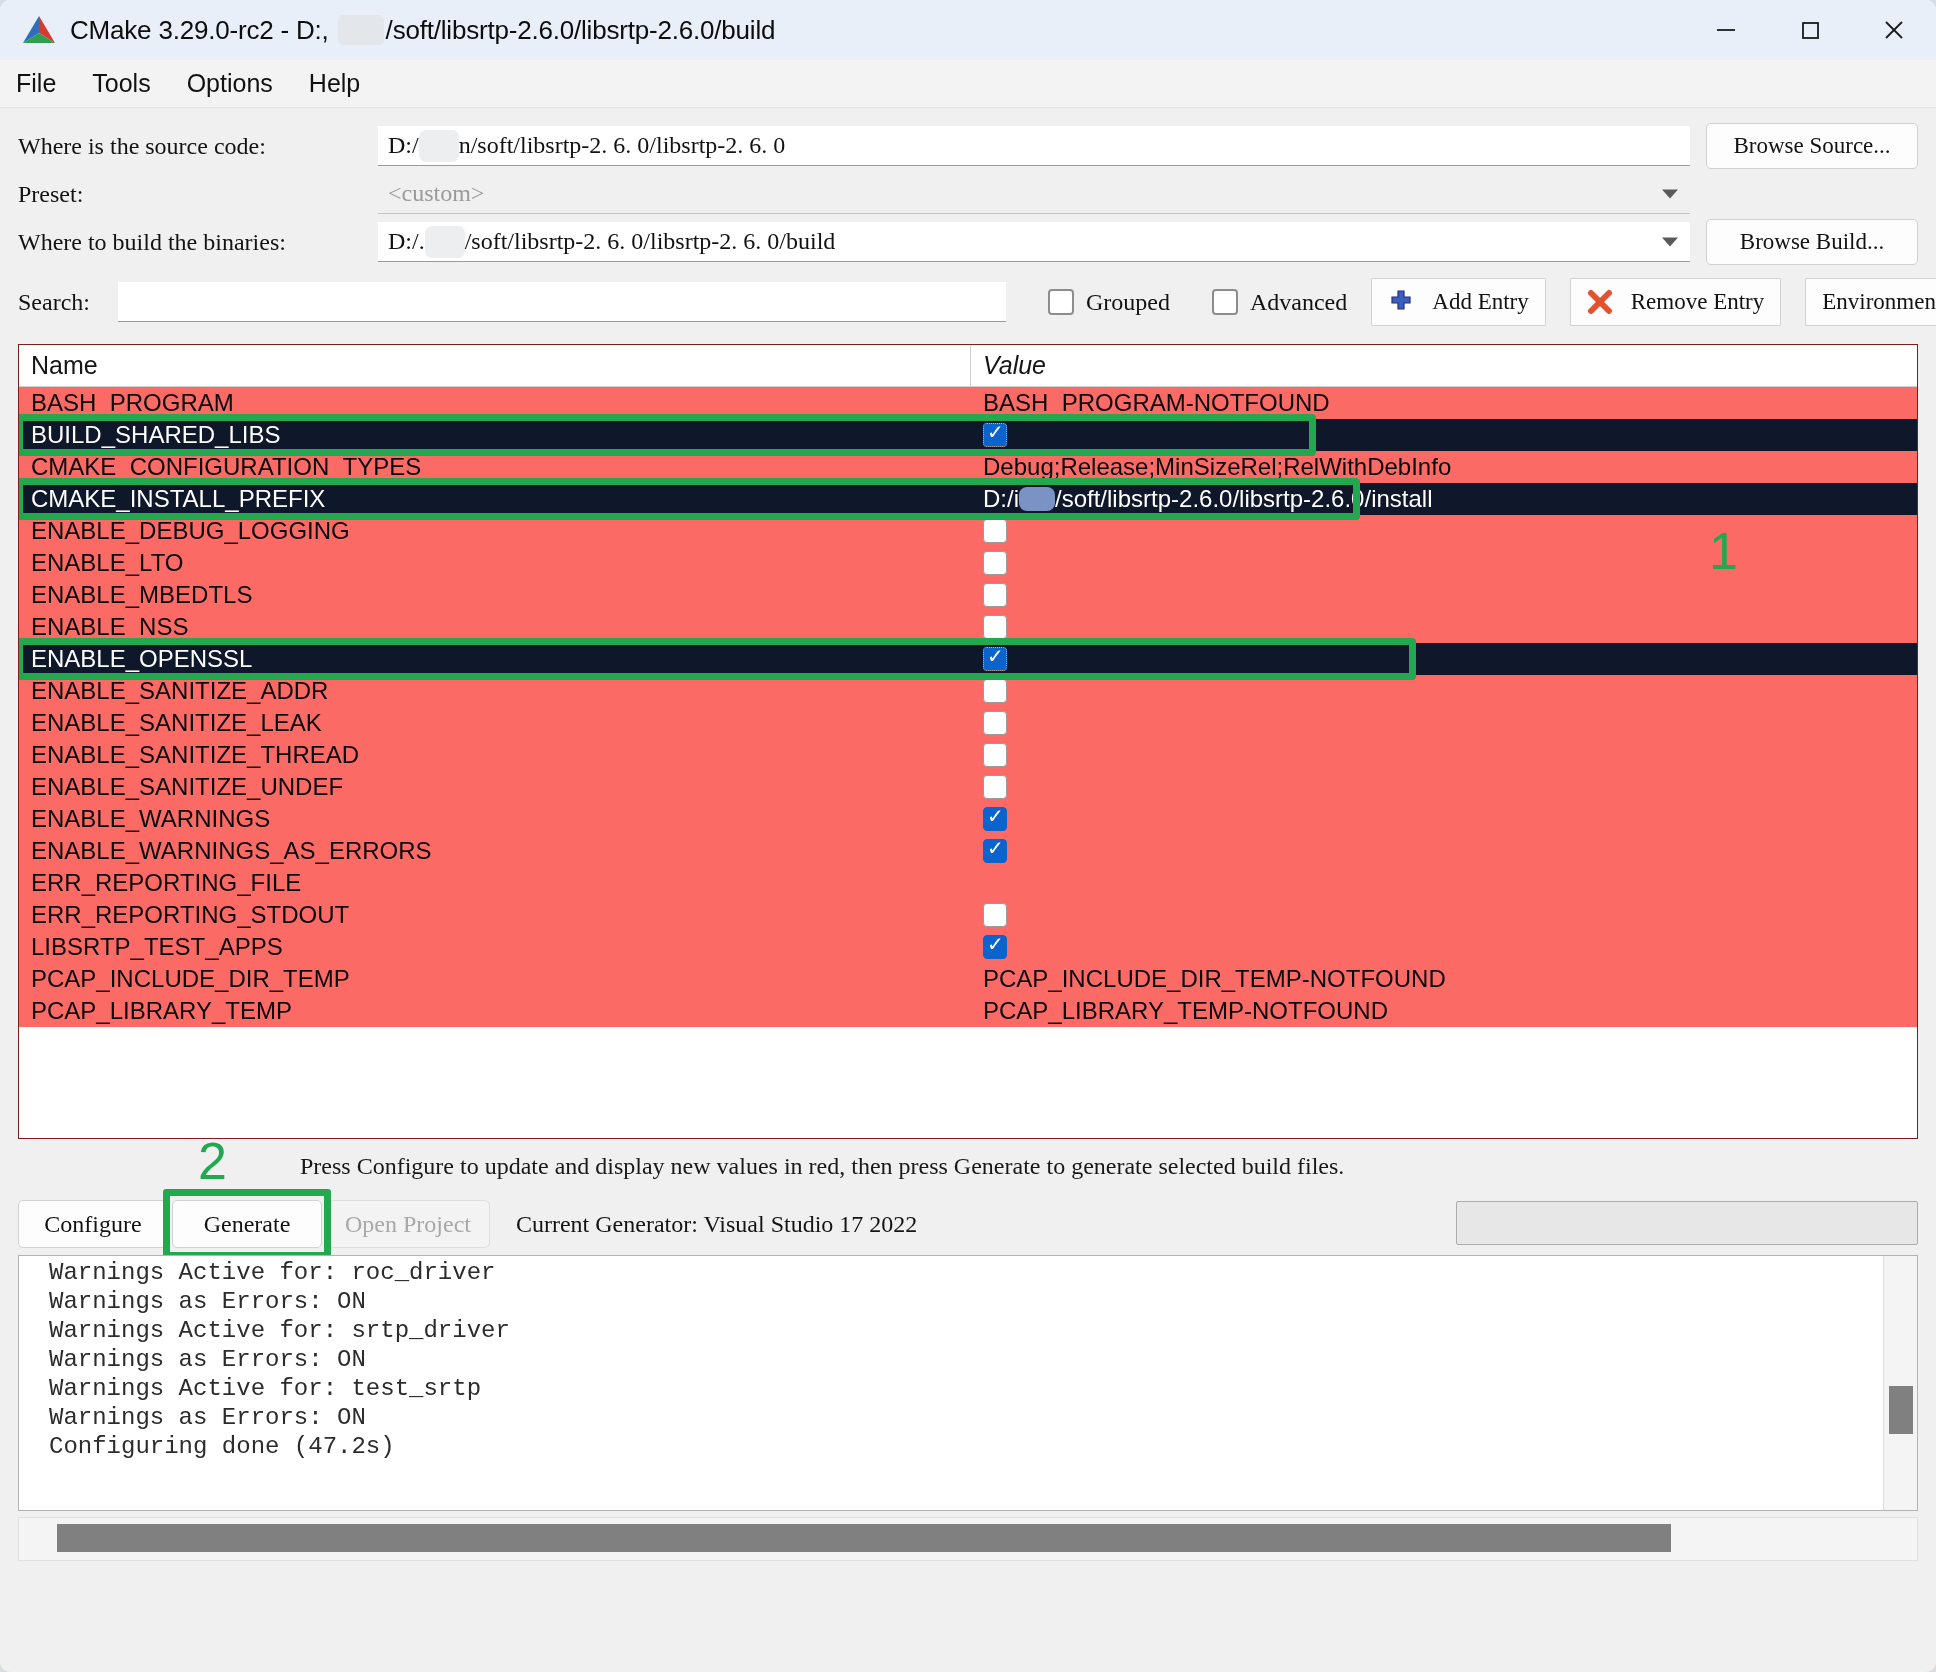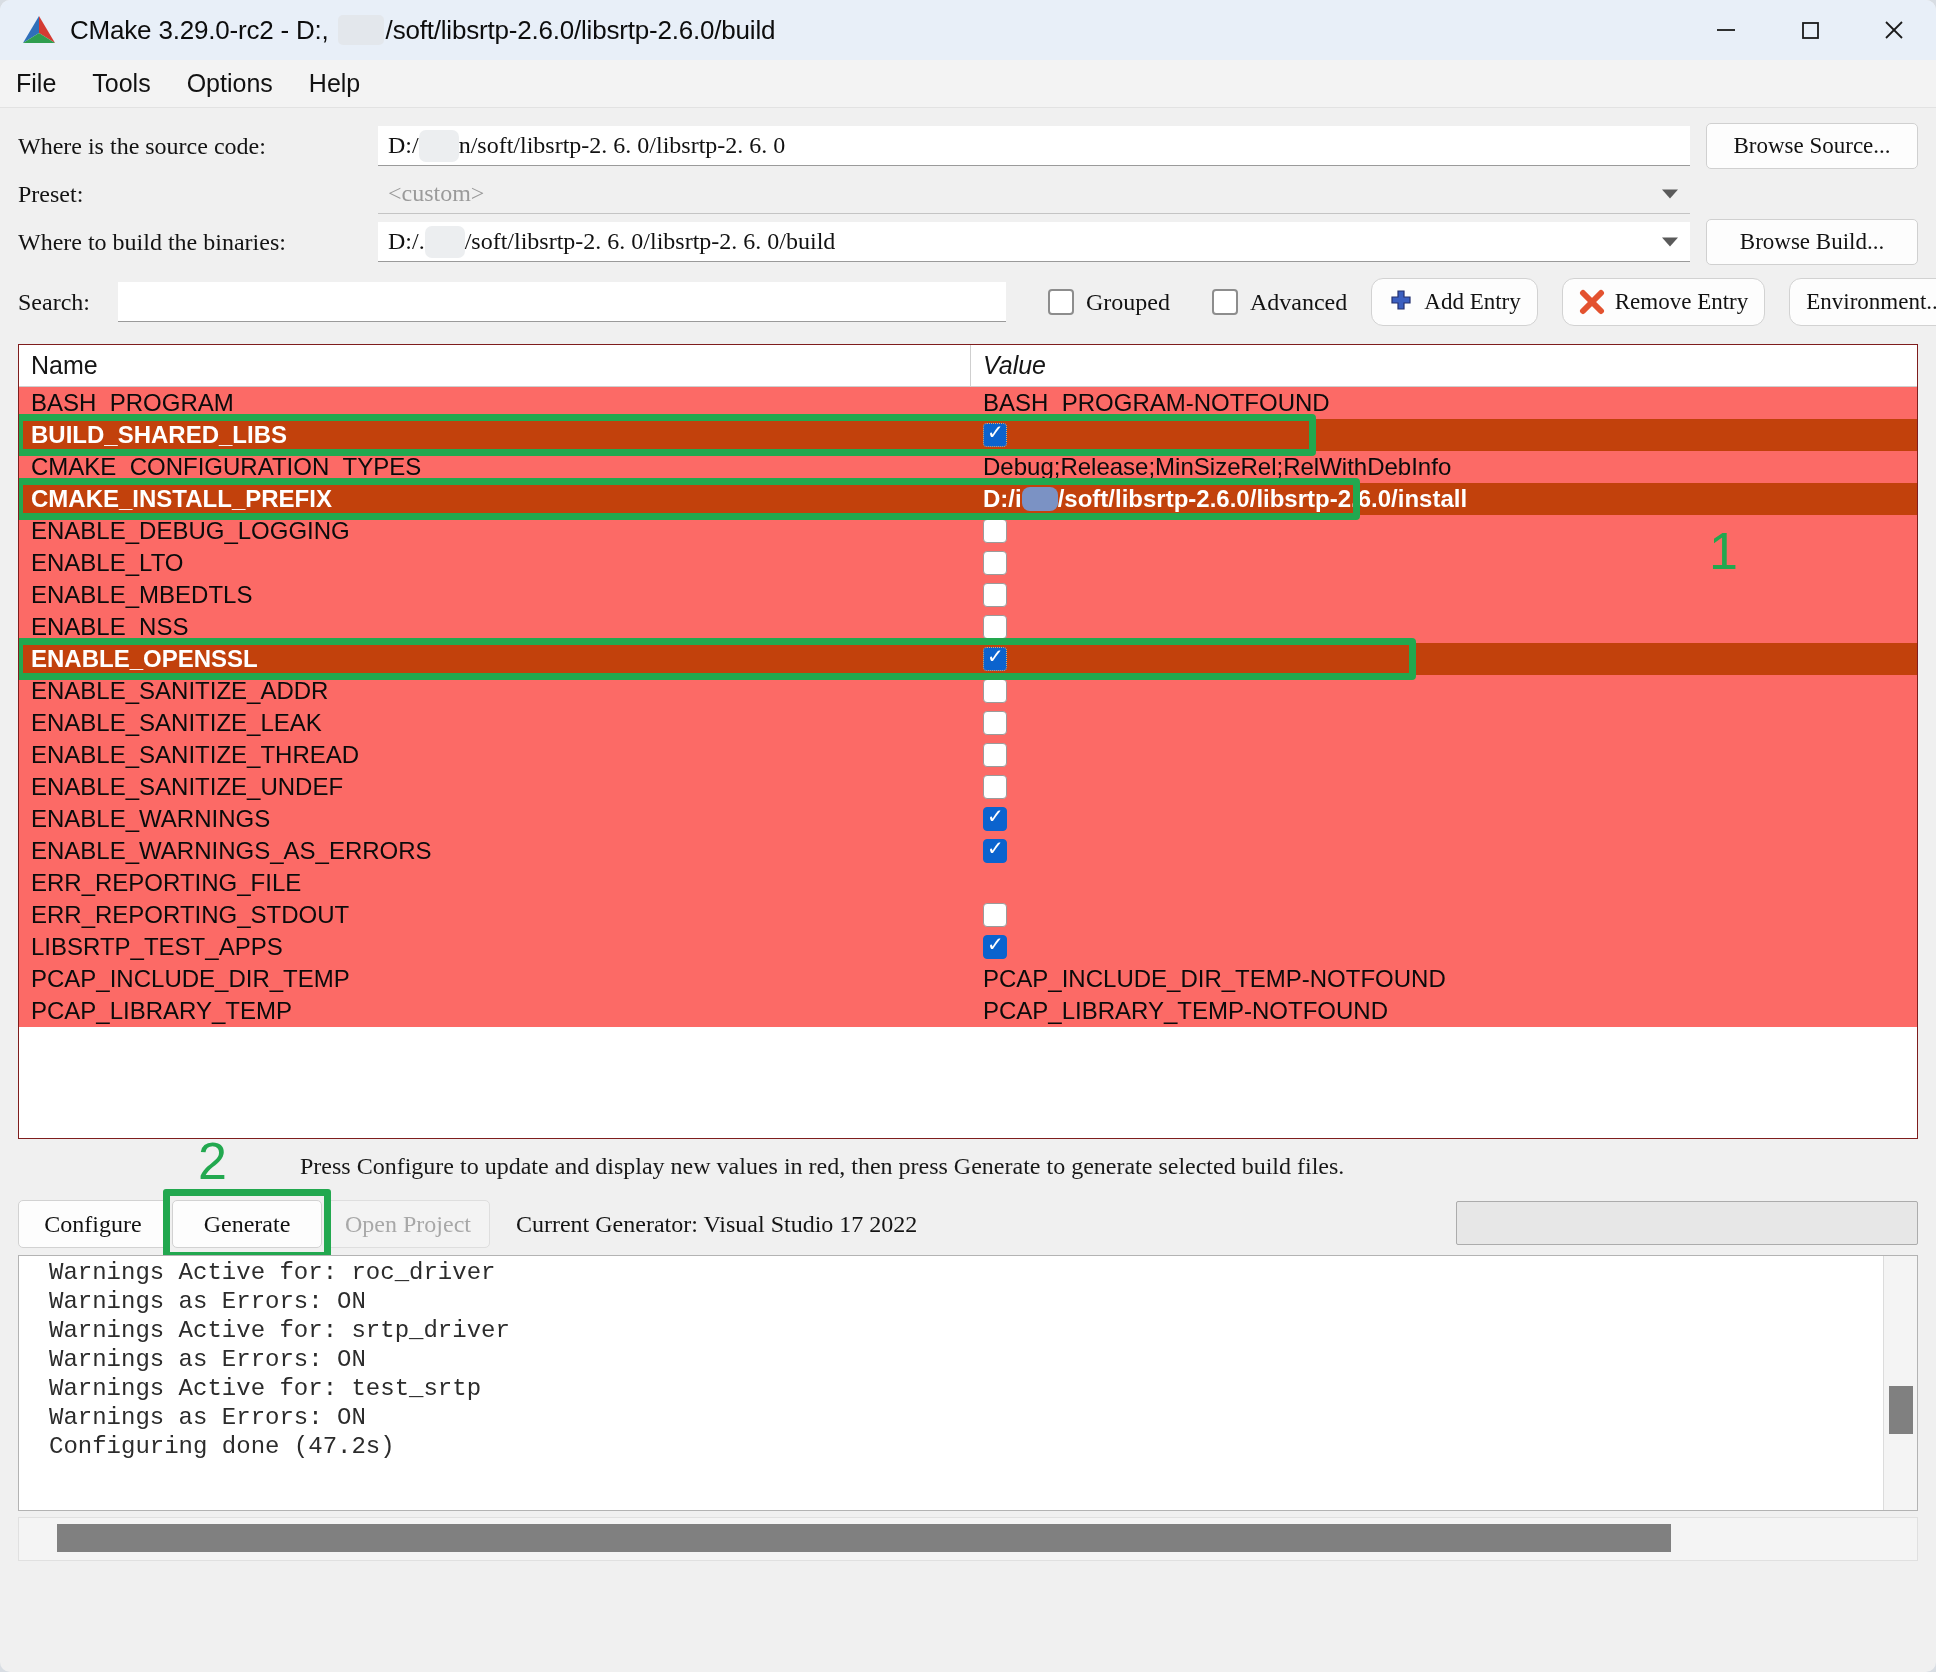--- a/index.html
+++ b/index.html
@@ -117,24 +117,25 @@
   }
   .chkwrap { display: flex; align-items: center; margin-left: 42px; }
   .chkbox {
     width: 26px; height: 26px; flex: 0 0 26px;
     border: 2px solid #8d8d8d; border-radius: 4px;
     background: #fff; margin-right: 12px;
   }
   .chklabel { font-family: "Liberation Serif", serif; font-size: 24px; color: #121212; }
   .tool-btn {
     height: 48px; margin-left: 24px;
-    background: #fdfdfd; border: 1px solid #d2d2d2; border-radius: 12px;
+    background: #fdfdfd; border: 1px solid #d2d2d2; border-radius: 1px;
     display: flex; align-items: center; padding: 0 16px;
     font-family: "Liberation Serif", serif; font-size: 23px; color: #121212;
     white-space: nowrap;
+    gap: 8px;
   }
   .icon-plus { width: 26px; height: 26px; margin-right: 10px; flex: 0 0 26px; }
   .icon-x { width: 26px; height: 26px; margin-right: 10px; flex: 0 0 26px; }
 
   
   .table-wrap {
     margin: 8px 18px 0 18px;
     flex: 1 1 auto;
     background: #fff;
     border: 1px solid #7f1d1d;
@@ -146,21 +147,21 @@
   .th {
     font-family: "Liberation Sans", sans-serif;
     font-size: 25px; color: #151515;
     display: flex; align-items: center; padding-left: 12px;
   }
   .th-name { width: 952px; flex: 0 0 952px; border-right: 1px solid #cfcfcf; }
   .th-value { flex: 1 1 auto; font-style: italic; }
   .tbody { flex: 1 1 auto; overflow: hidden; background: #fff; position: relative; }
   .row { display: flex; height: 32px; align-items: center; position: relative; }
   .row.red { background: #fc6a66; }
-  .row.sel { background: #c2410c; font-weight: bold; }
+  .row.sel { background: #0f172a; }
   .cell-name {
     width: 952px; flex: 0 0 952px;
     font-family: "Liberation Sans", sans-serif;
     font-size: 24px; color: #0b0b0b;
     padding-left: 12px; white-space: nowrap; overflow: hidden;
   }
   .row.sel .cell-name { color: #ffffff; }
   .cell-value {
     flex: 1 1 auto;
     font-family: "Liberation Sans", sans-serif;

